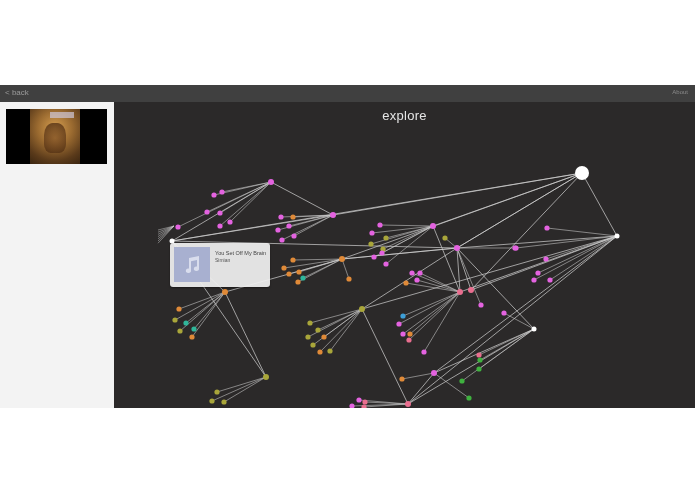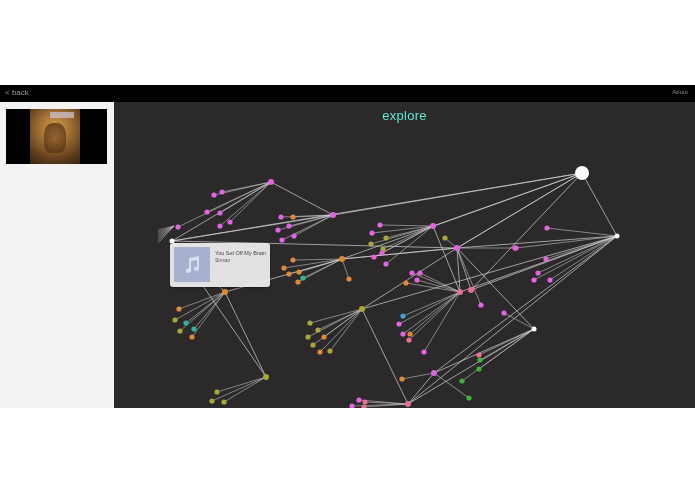--- a/index.html
+++ b/index.html
@@ -1,28 +1,28 @@
 <!DOCTYPE html>
 <html><head>
 <meta charset="utf-8">
 <style>
   html, body { margin:0; padding:0; }
   body { width:695px; height:494px; background:#ffffff; position:relative; overflow:hidden; font-family:"Liberation Sans", sans-serif; }
   .app { position:absolute; left:0; top:85px; width:695px; height:323px; background:#2b2929; }
-  .topbar { position:absolute; left:0; top:0; width:695px; height:17px; background:#000000; }
+  .topbar { position:absolute; left:0; top:0; width:695px; height:17px; background:#404040; }
   .back-link { position:absolute; left:5px; top:3px; font-size:8px; color:#9a9a9a; text-decoration:none; cursor:pointer; }
   .about-link { position:absolute; right:7px; top:4px; font-size:6px; color:#8a8a8a; cursor:pointer; }
   .sidebar { position:absolute; left:0; top:17px; width:114px; height:306px; background:#f3f3f3; }
   .album-frame { position:absolute; left:6px; top:7px; width:101px; height:55px; background:#000; }
   .album-art { position:absolute; left:24px; top:0; width:50px; height:55px;
     background: radial-gradient(circle at 50% 35%, #d8a050 0%, #9a6a30 40%, #5a3a1a 75%, #3a2510 100%); }
   .album-art .band { position:absolute; left:20px; top:3px; width:24px; height:6px; background:#cfc8d8; opacity:.7; }
   .album-art .fig { position:absolute; left:14px; top:14px; width:22px; height:30px; background:radial-gradient(circle,#8a5a2a,#4a2a10); border-radius:40% 40% 30% 30%; opacity:.8; }
   .canvas { position:absolute; left:114px; top:17px; width:581px; height:306px; overflow:hidden; }
-  .page-title { position:absolute; left:0; width:581px; top:6px; text-align:center; font-size:13px; color:#5eead4; letter-spacing:.3px; }
+  .page-title { position:absolute; left:0; width:581px; top:6px; text-align:center; font-size:13px; color:#e5e5e5; letter-spacing:.3px; }
   svg.graph { position:absolute; left:0; top:0; }
   .tooltip { position:absolute; left:56px; top:141px; width:100px; height:44px; background:rgba(240,240,240,0.93); border-radius:3px; box-shadow:0 1px 2px rgba(0,0,0,.4); }
   .tooltip .thumb { position:absolute; left:4px; top:4px; width:36px; height:35px; background:#a8b0d0; }
   .tooltip .thumb svg { position:absolute; left:8px; top:8px; }
   .tooltip .track { position:absolute; left:45px; top:7px; font-size:5.5px; color:#444; white-space:nowrap; }
   .tooltip .artist { position:absolute; left:45px; top:14px; font-size:5px; color:#555; }
 </style>
 </head>
 <body>
 

